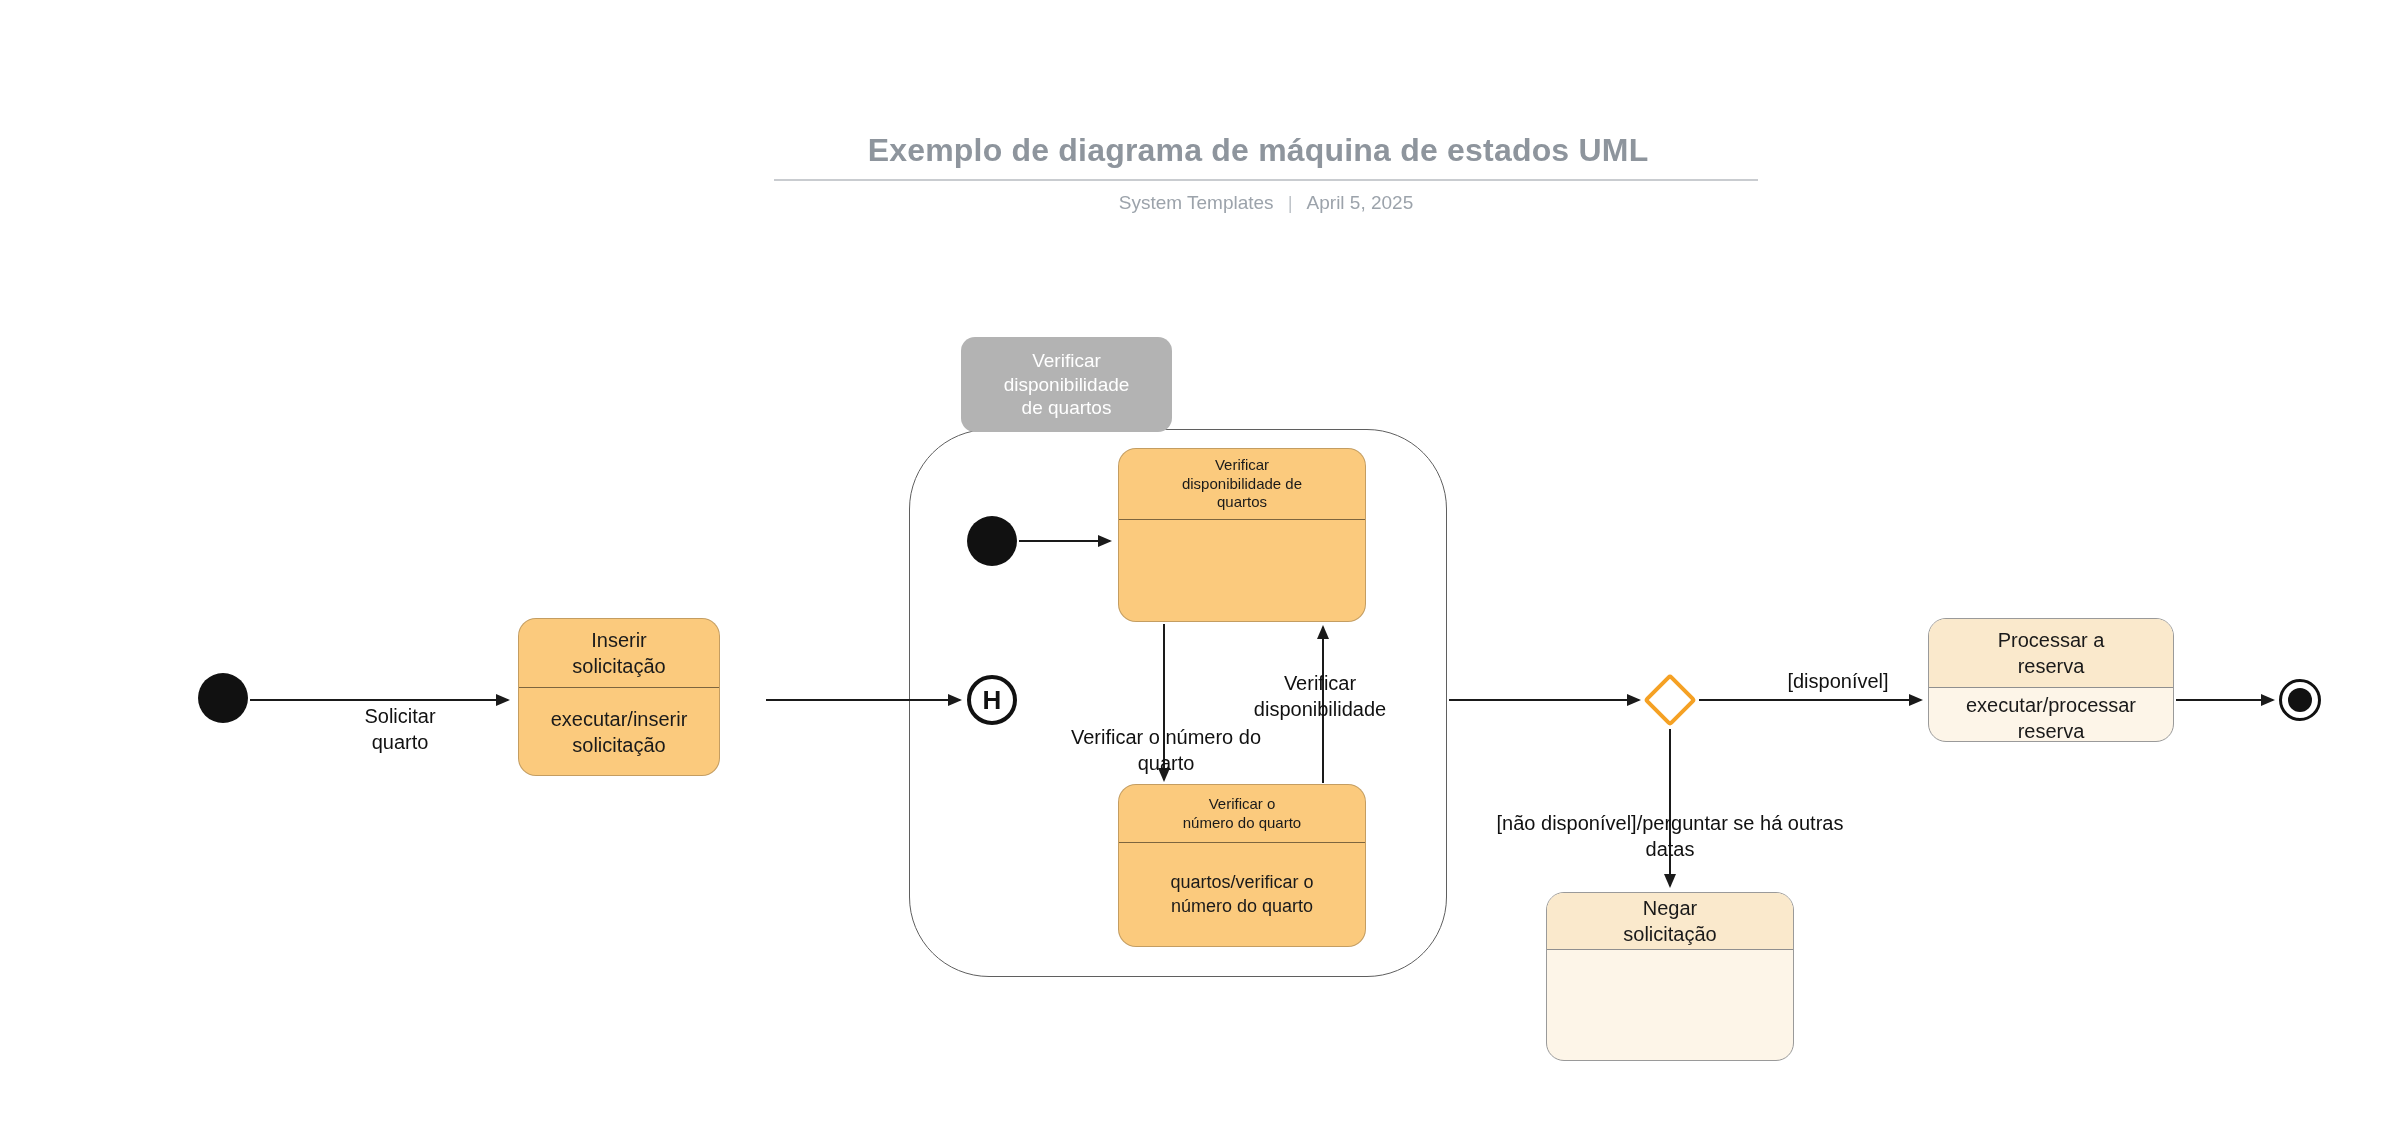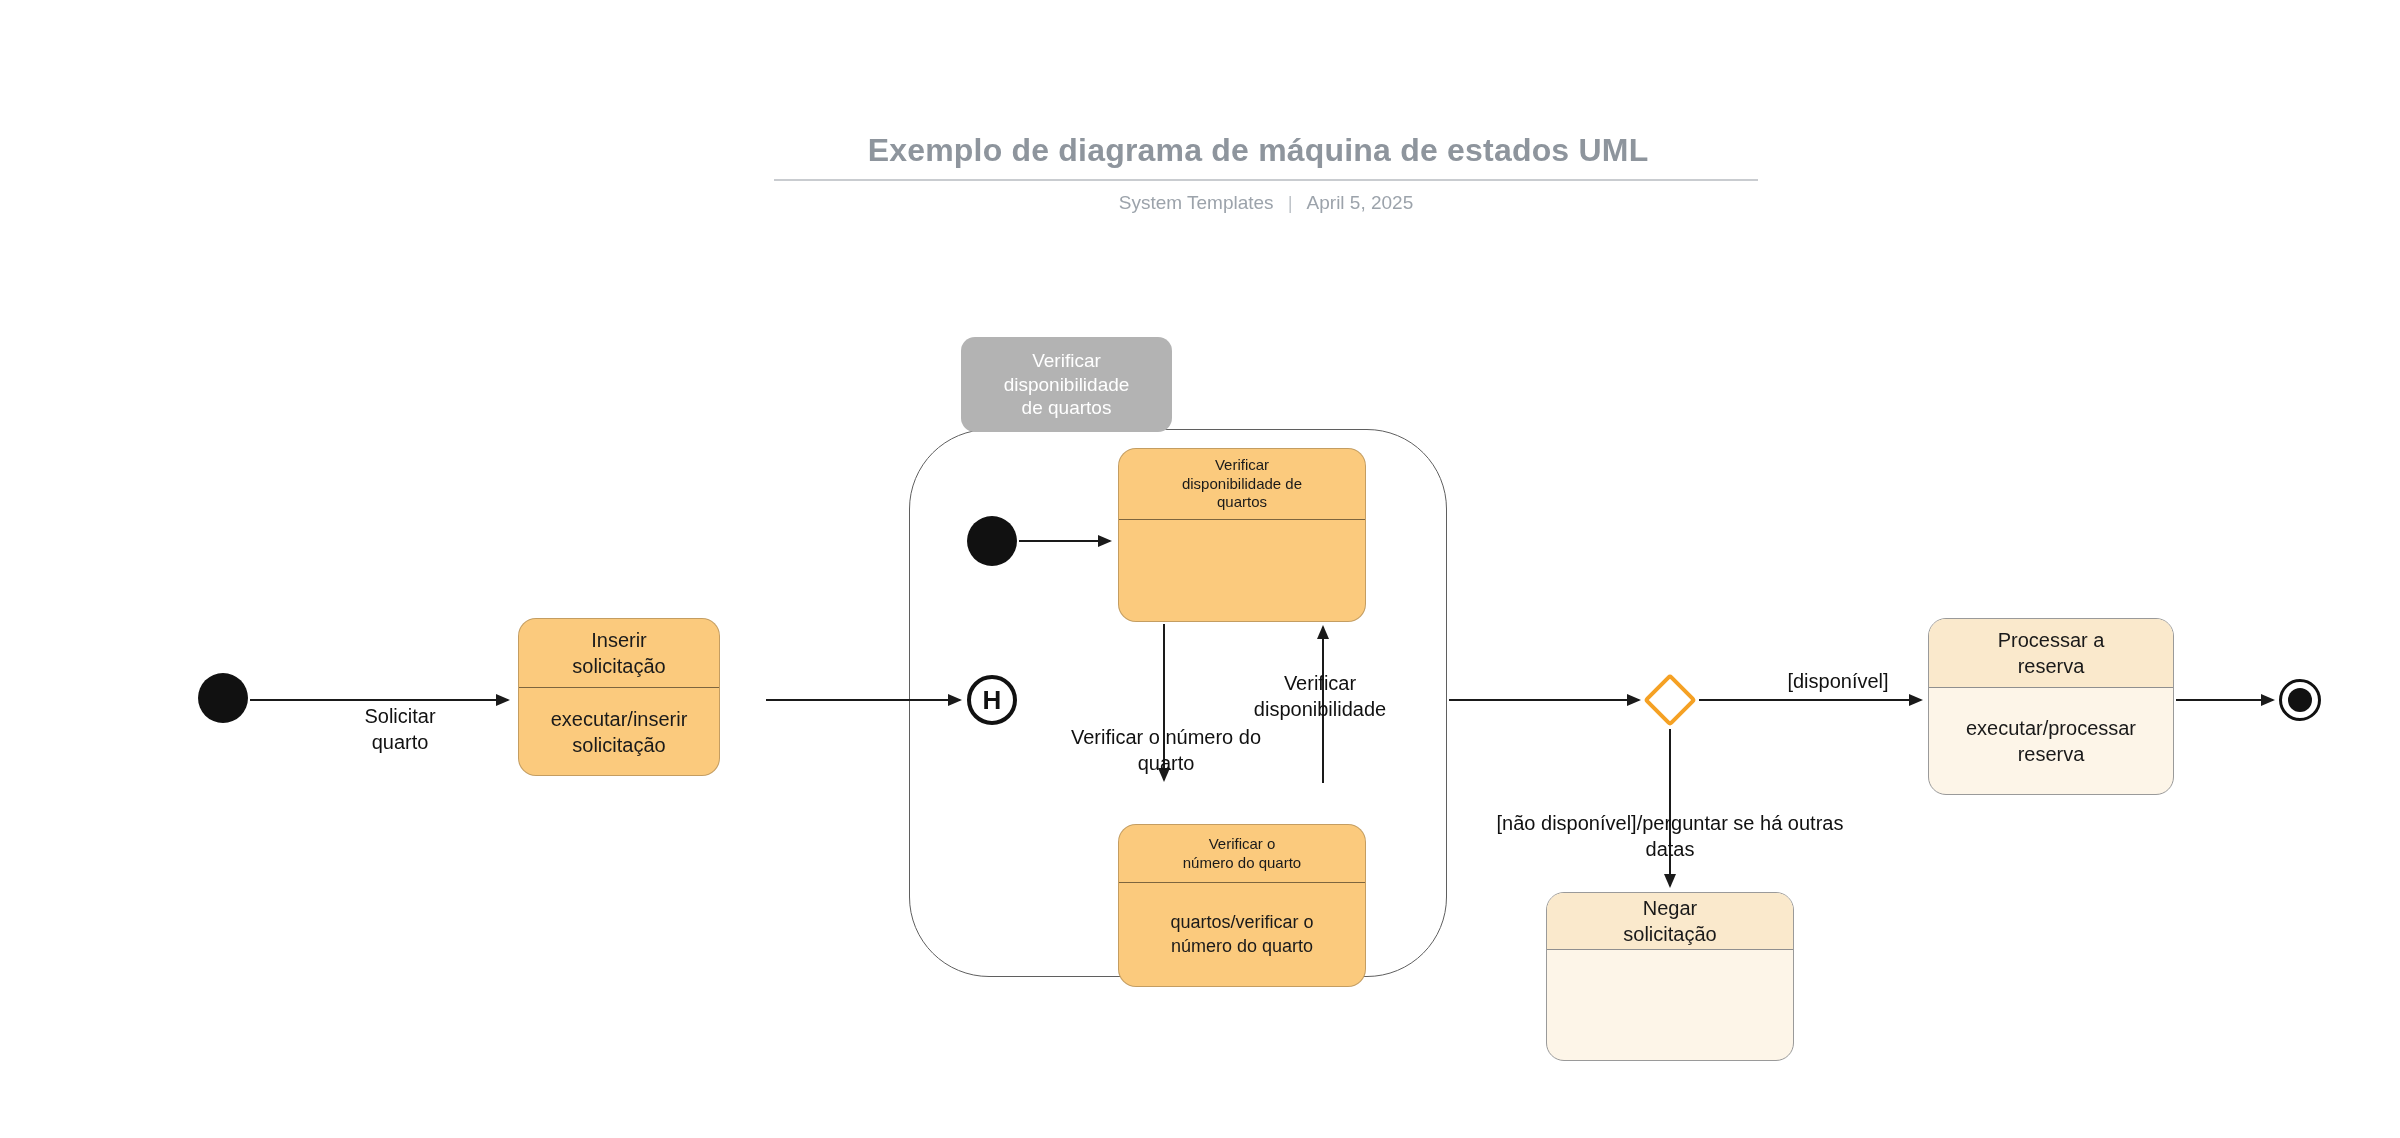--- a/index.html
+++ b/index.html
@@ -142,28 +142,28 @@
     <div class="action">executar/inserir
 solicitação</div>
   </div>
 
   <div class="state orange small" style="left:1118px; top:448px; width:248px; height:174px;">
     <div class="name" style="height:71px;">Verificar
 disponibilidade de
 quartos</div>
   </div>
 
-  <div class="state orange small" style="left:1118px; top:784px; width:248px; height:163px;margin-top:40px;">
+  <div class="state orange small" style="left:1118px; top:784px; width:248px; height:163px;">
     <div class="name" style="height:58px;">Verificar o
 número do quarto</div>
     <div class="action">quartos/verificar o
 número do quarto</div>
   </div>
 
-  <div class="state cream" style="left:1928px; top:618px; width:246px; height:177px;">
+  <div class="state cream" style="left:1928px; top:618px; width:246px; height:124px;">
     <div class="name" style="height:69px;">Processar a
 reserva</div>
     <div class="action">executar/processar
 reserva</div>
   </div>
 
   <div class="state cream" style="left:1546px; top:892px; width:248px; height:169px;">
     <div class="name" style="height:57px;">Negar
 solicitação</div>
   </div>

